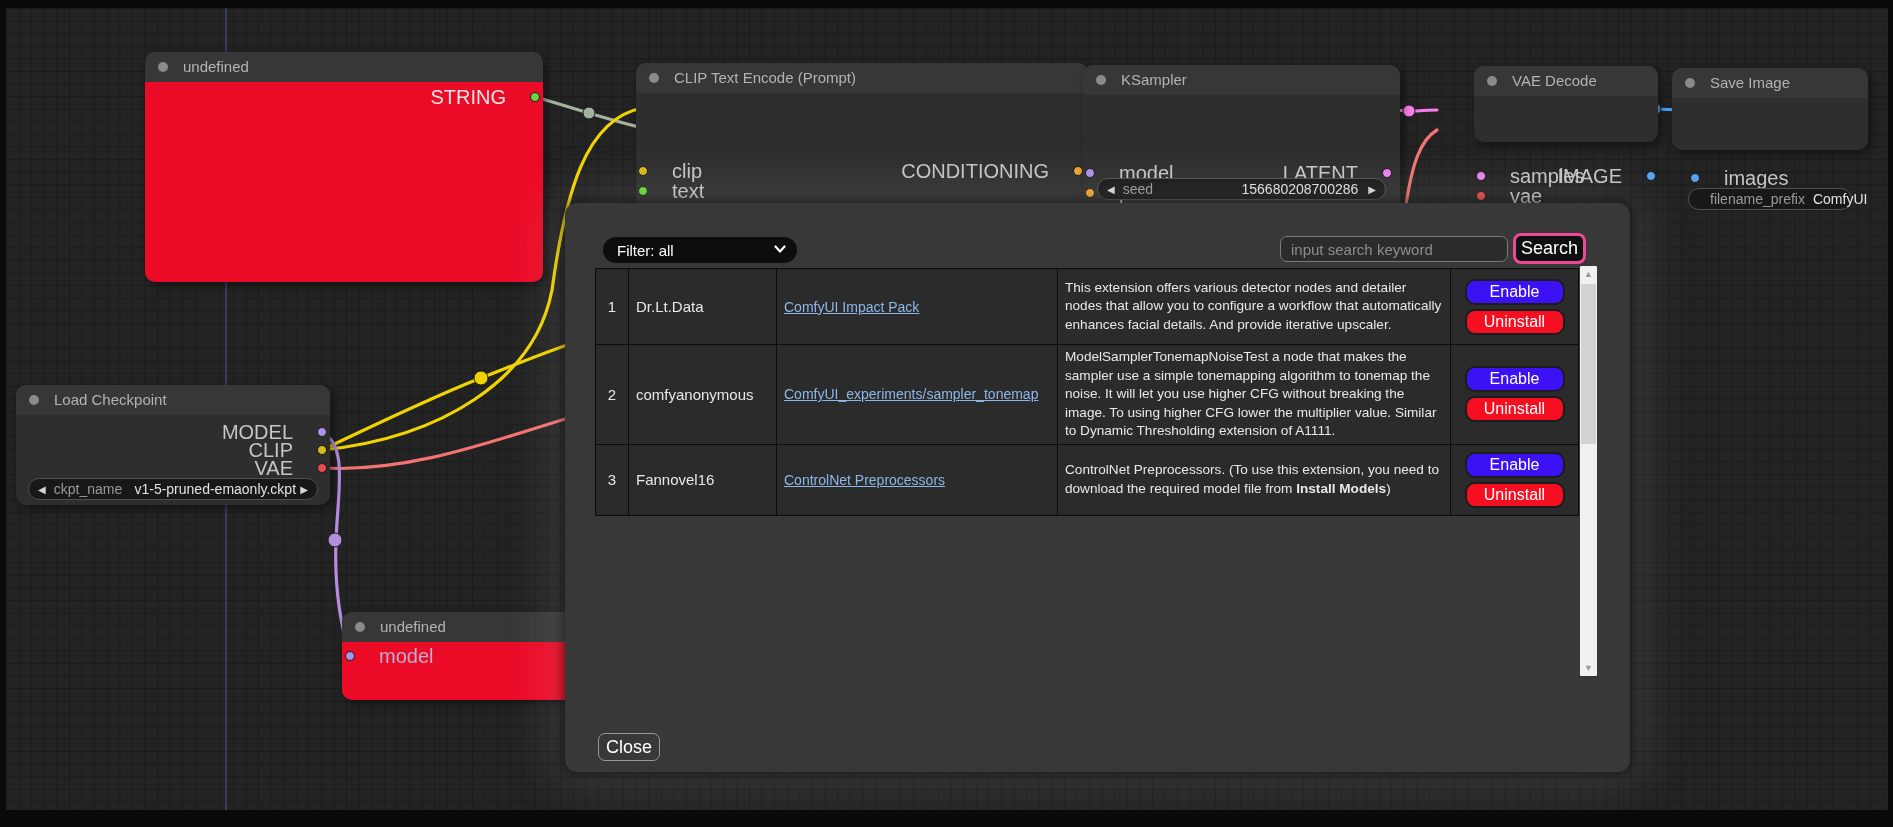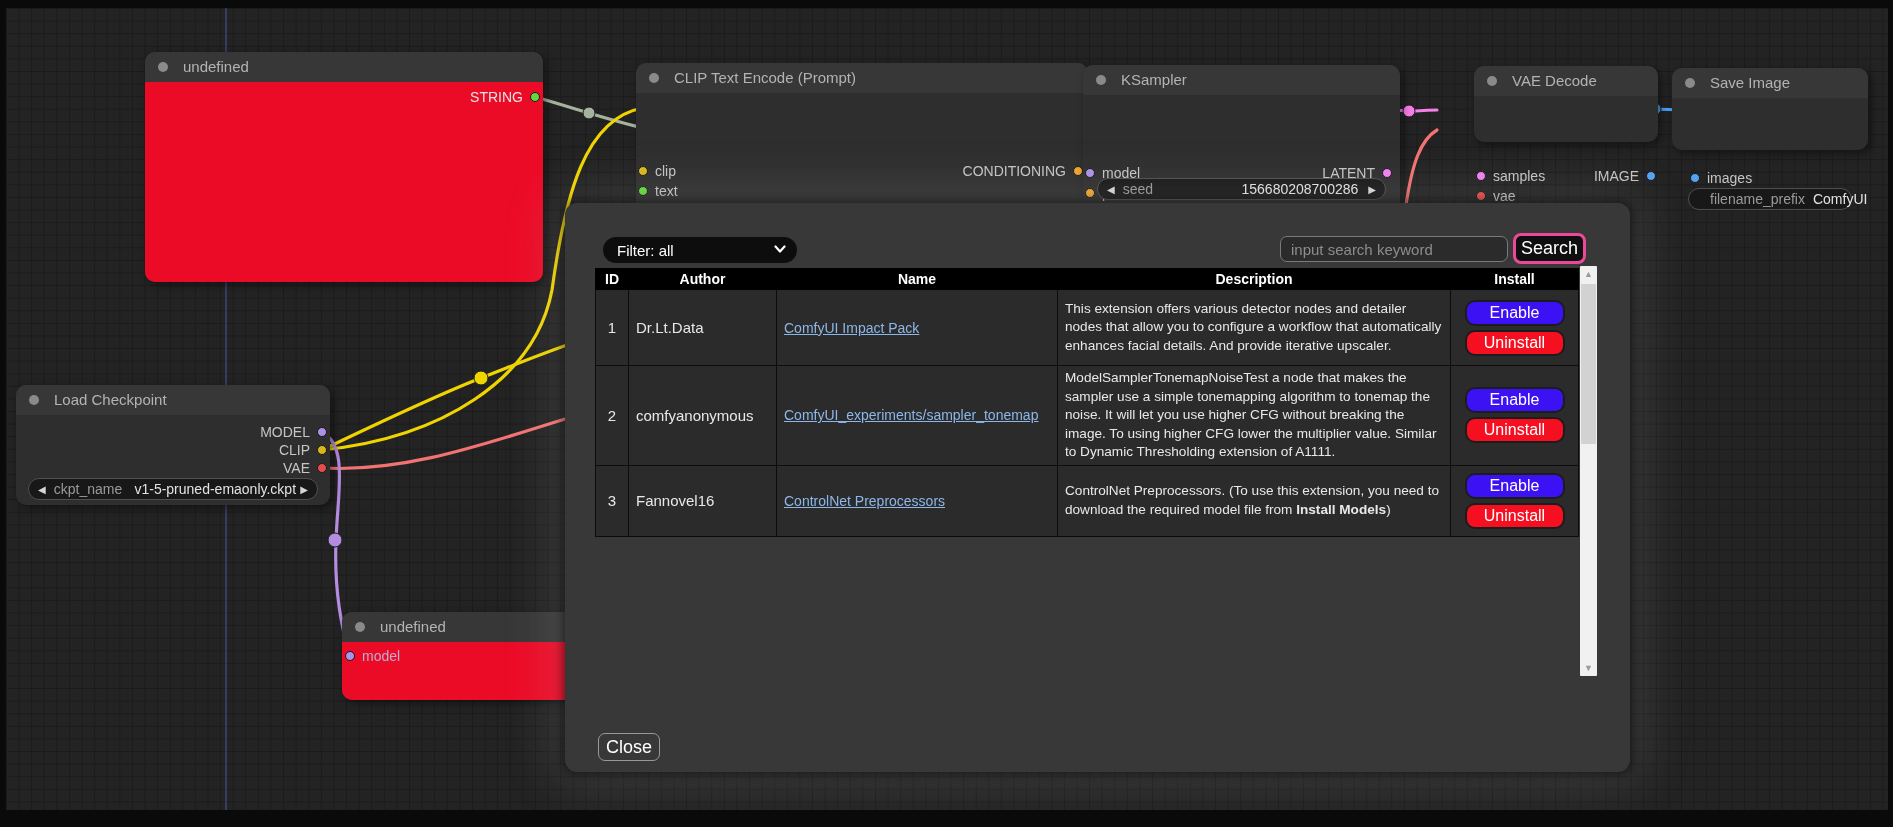--- a/index.html
+++ b/index.html
@@ -20,22 +20,22 @@
   .node { position:absolute; border-radius:10px; background:#2e2e2e;
           box-shadow:3px 3px 8px rgba(0,0,0,0.45); }
   .node-title { position:absolute; left:0; top:0; right:0; height:30px; background:#373737;
                 border-radius:10px 10px 0 0; color:#b3b3b3; font-size:15px; line-height:30px;
                 padding-left:38px; white-space:nowrap; overflow:hidden; }
   .title-dot { position:absolute; left:13px; top:10px; width:10px; height:10px;
                border-radius:50%; background:#8a8a8a; }
   .node-body { position:absolute; left:0; top:30px; right:0; bottom:0;
                border-radius:0 0 10px 10px; }
   .node-body.red { background:#ec0b27; }
-  .port { position:absolute; height:16px; display:flex; align-items:center; gap:7px;
-          font-size:14px; color:#c5c5c5; white-space:nowrap; }
+  .port { position:absolute; height:16px; display:flex; align-items:center; gap:24px;
+          font-size:20px; color:#c5c5c5; white-space:nowrap; }
   .port.out { flex-direction:row-reverse; }
   .pdot { width:10px; height:10px; border-radius:50%; border:1px solid #191919; flex:0 0 auto; }
   .widget-pill { position:absolute; height:22px; background:#181818; border:1px solid #4f4f4f;
                  border-radius:11px; display:flex; align-items:center; font-size:14px;
                  color:#cfcfcf; padding:0 9px; }
   .widget-pill .arrow { color:#d6d6d6; font-size:10px; flex:0 0 auto; }
   .widget-pill .wlabel { color:#9a9a9a; margin:0 8px; }
   .widget-pill .wvalue { flex:1; text-align:center; color:#e2e2e2; }
   .widget-pill .wvalue.right { text-align:right; margin-right:10px; }
 
@@ -270,27 +270,20 @@
     <div id="table-zone">
       <table class="ext">
         <colgroup>
           <col style="width:33px">
             <col style="width:148px">
             <col style="width:281px">
           <col style="width:393px">
             <col style="width:128px">
         </colgroup>
         <tbody>
-            <tr>
-          <th>ID</th>
-          <th>Author</th>
-          <th>Name</th>
-          <th>Description</th>
-          <th>Install</th>
-        </tr>
         <tr style="height:76px;">
           <td class="c-id">1</td>
           <td class="c-author">Dr.Lt.Data</td>
           <td class="c-name"><a href="#">ComfyUI Impact Pack</a></td>
           <td class="c-desc">This extension offers various detector nodes and detailer nodes that allow you to configure a workflow that automatically enhances facial details. And provide iterative upscaler.</td>
           <td class="c-install">
             <button class="btn-enable">Enable</button>
             <button class="btn-uninstall">Uninstall</button>
           </td>
         </tr>

